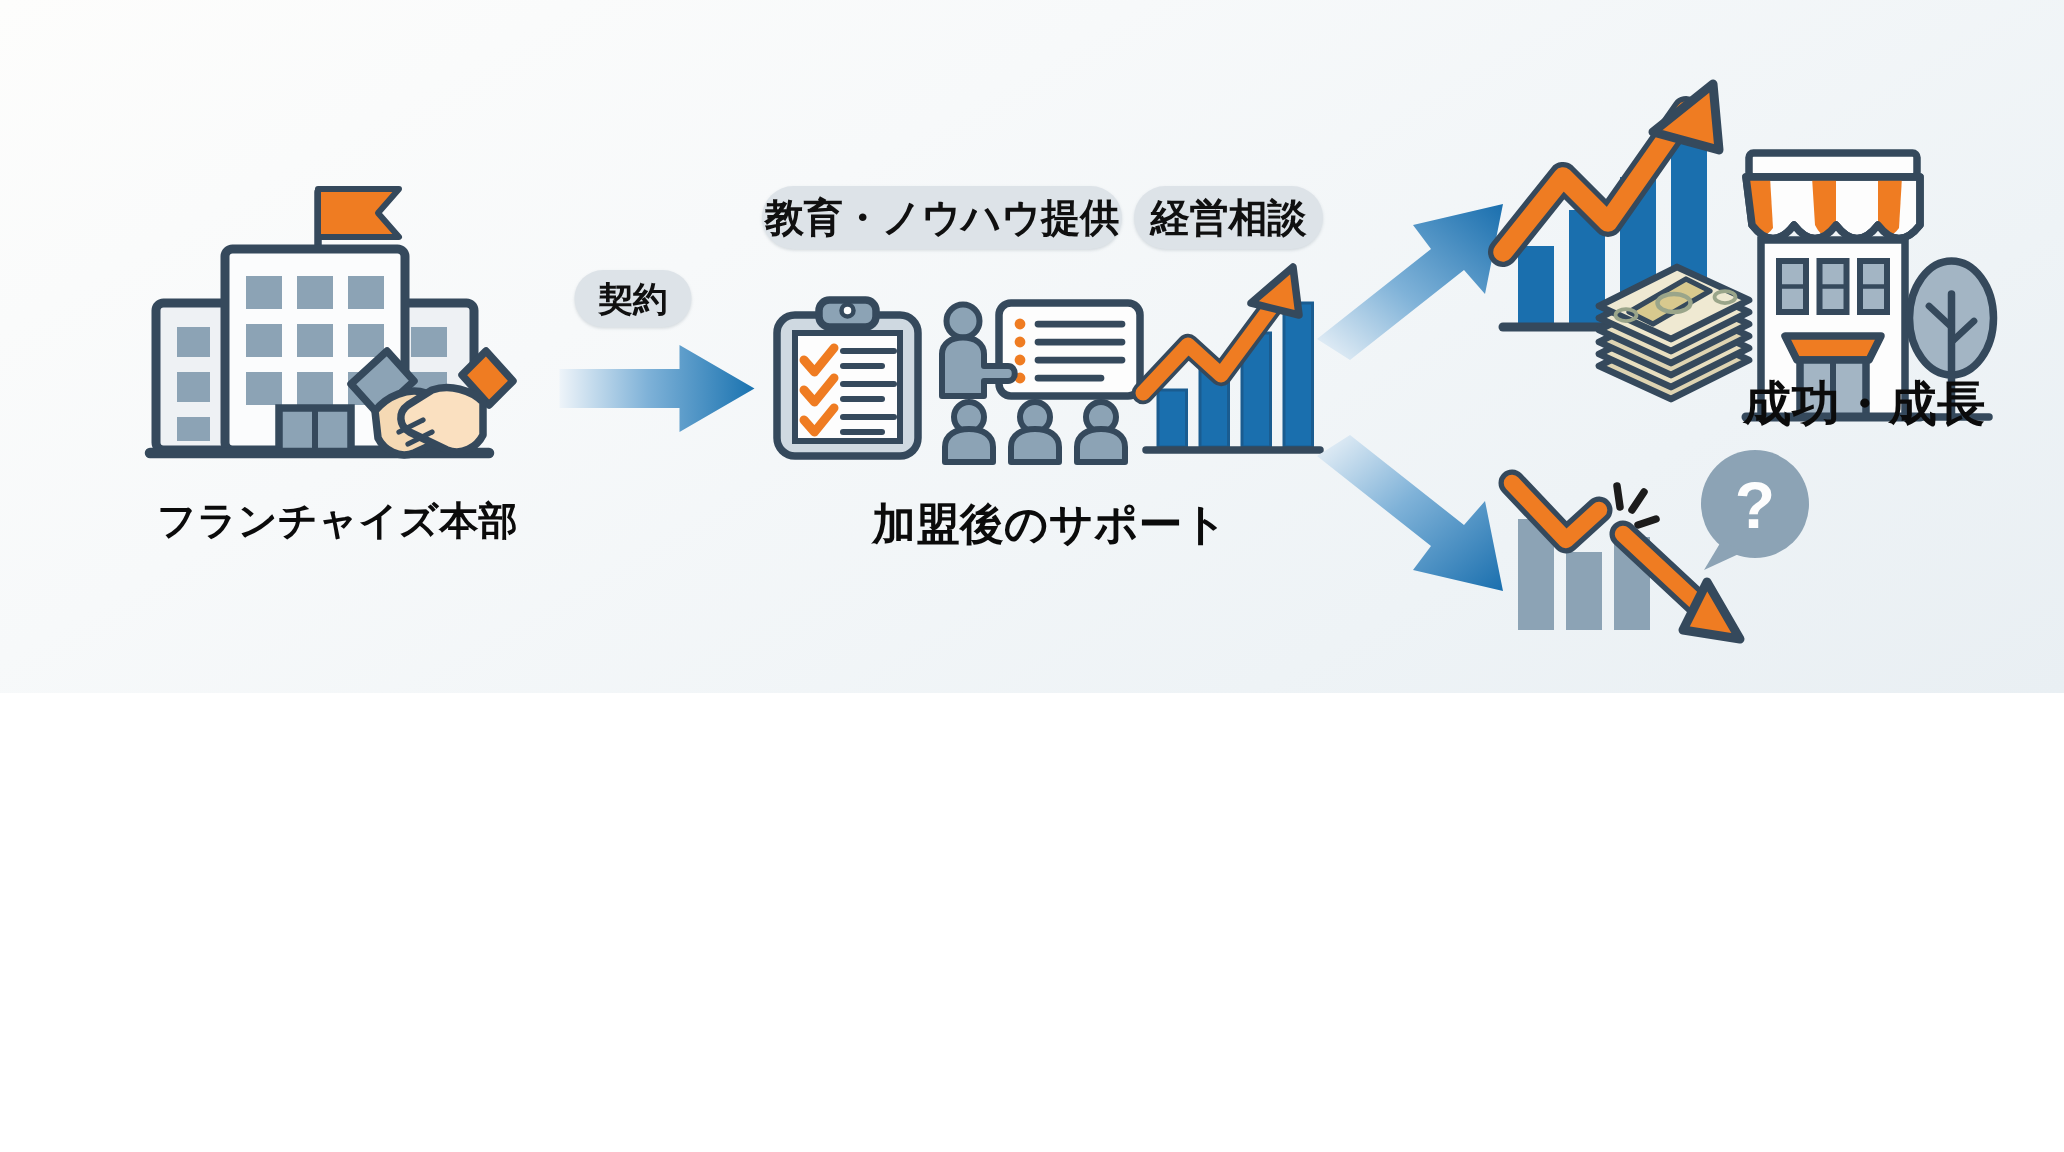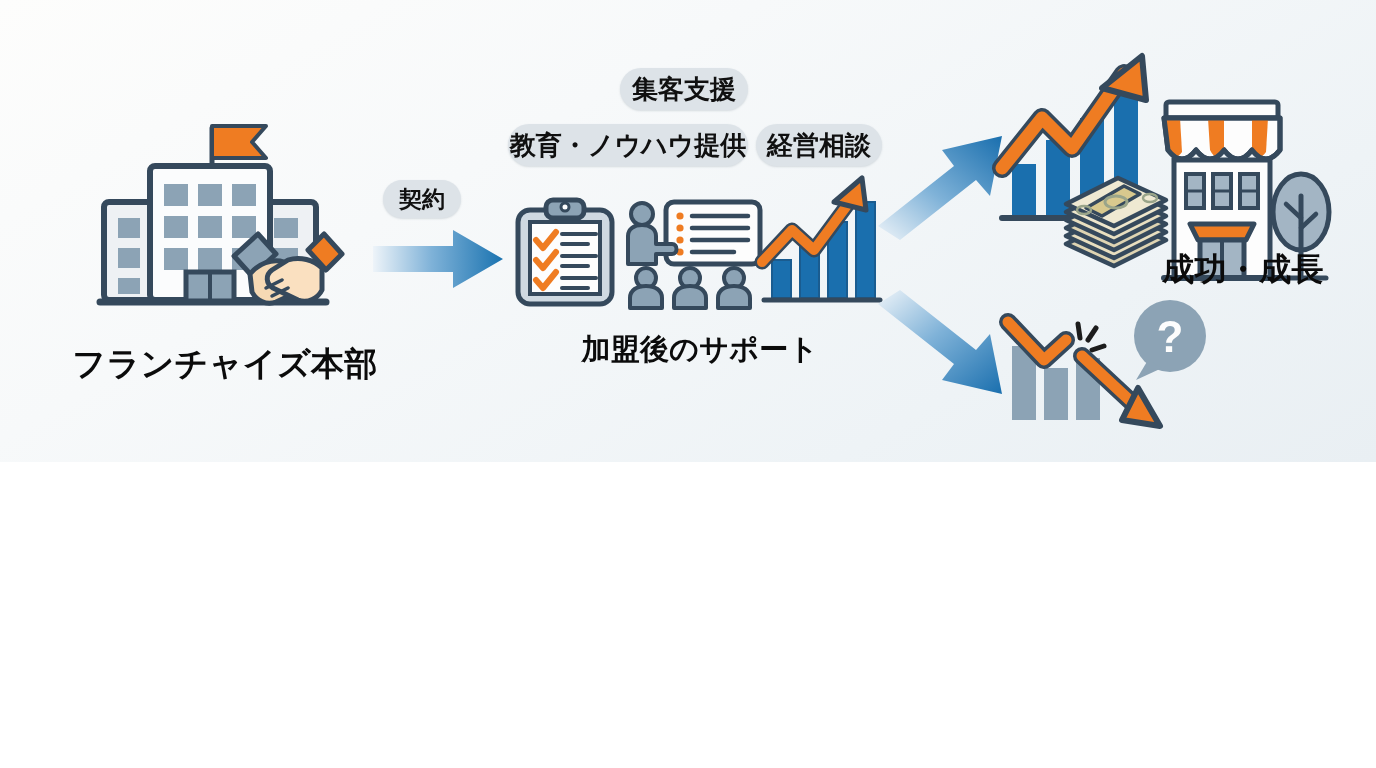--- a/index.html
+++ b/index.html
@@ -99,38 +99,37 @@
           <path d="M18 46 C26 36 40 30 52 34 L70 46 C76 50 76 58 70 62 L44 74 C34 78 24 72 20 64 Z" fill="#f5d9b4" stroke="#35495c" stroke-width="5" stroke-linejoin="round"></path>
 
           <path d="M90 40 C82 32 68 28 56 32 L40 42 C33 47 34 56 41 60 L66 72 C76 76 86 70 90 62 Z" fill="#fae0c0" stroke="#35495c" stroke-width="5" stroke-linejoin="round"></path>
 
           <line x1="34" y1="60" x2="50" y2="52" stroke="#35495c" stroke-width="3.5" stroke-linecap="round"></line>
           <line x1="40" y1="68" x2="56" y2="60" stroke="#35495c" stroke-width="3.5" stroke-linecap="round"></line>
         </g>
       </svg>
     </div>
 
-    <div class="cap" style="left:60px;top:342px;width:330px;font-size:33px;">フランチャイズ本部</div>
+    <div class="cap" style="left:60px;top:330px;width:330px;font-size:26px;">フランチャイズ本部</div>
 
     <div class="pill" style="left:383px;top:180px;width:78px;height:38px;font-size:23px;">契約</div>
 
     <div class="node" style="left:373px;top:228px;">
       <svg width="132" height="62" viewBox="0 0 132 62">
         <defs>
           <linearGradient id="gradRight" x1="0" y1="0" x2="1" y2="0">
             <stop offset="0%" stop-color="#eef4f9"></stop>
             <stop offset="45%" stop-color="#7fb2d8"></stop>
             <stop offset="100%" stop-color="#1a73b0"></stop>
           </linearGradient>
         </defs>
         <path d="M0 18 L80 18 L80 2 L130 31 L80 60 L80 44 L0 44 Z" fill="url(#gradRight)"></path>
       </svg>
     </div>
 
-    <div class="pill" style="left:620px;top:68px;width:128px;height:42px;font-size:26px;">集客支援</div>
 
     <div class="pill" style="left:508px;top:124px;width:240px;height:42px;font-size:26px;">教育・ノウハウ提供</div>
 
     <div class="pill" style="left:756px;top:124px;width:126px;height:42px;font-size:26px;">経営相談</div>
 
     <div class="node" style="left:512px;top:196px;">
       <svg width="106" height="112" viewBox="0 0 106 112">
         <rect x="6" y="14" width="94" height="94" rx="12" fill="#cfd9e1" stroke="#35495c" stroke-width="5"></rect>
         <rect x="18" y="26" width="70" height="72" fill="#fdfdfd" stroke="#35495c" stroke-width="4"></rect>
         <rect x="34" y="4" width="38" height="18" rx="7" fill="#8ca3b5" stroke="#35495c" stroke-width="5"></rect>

